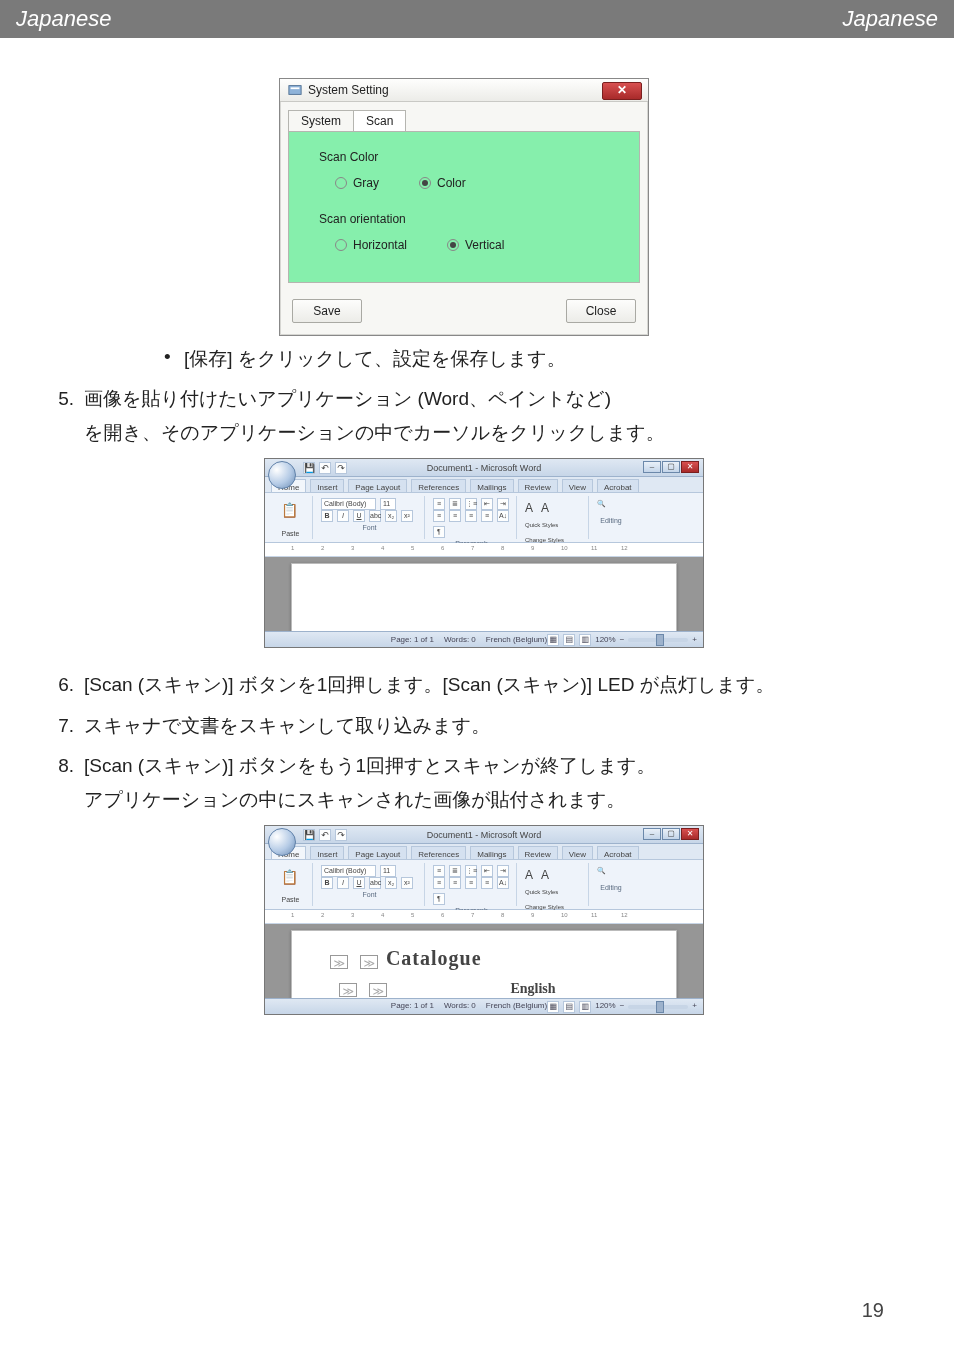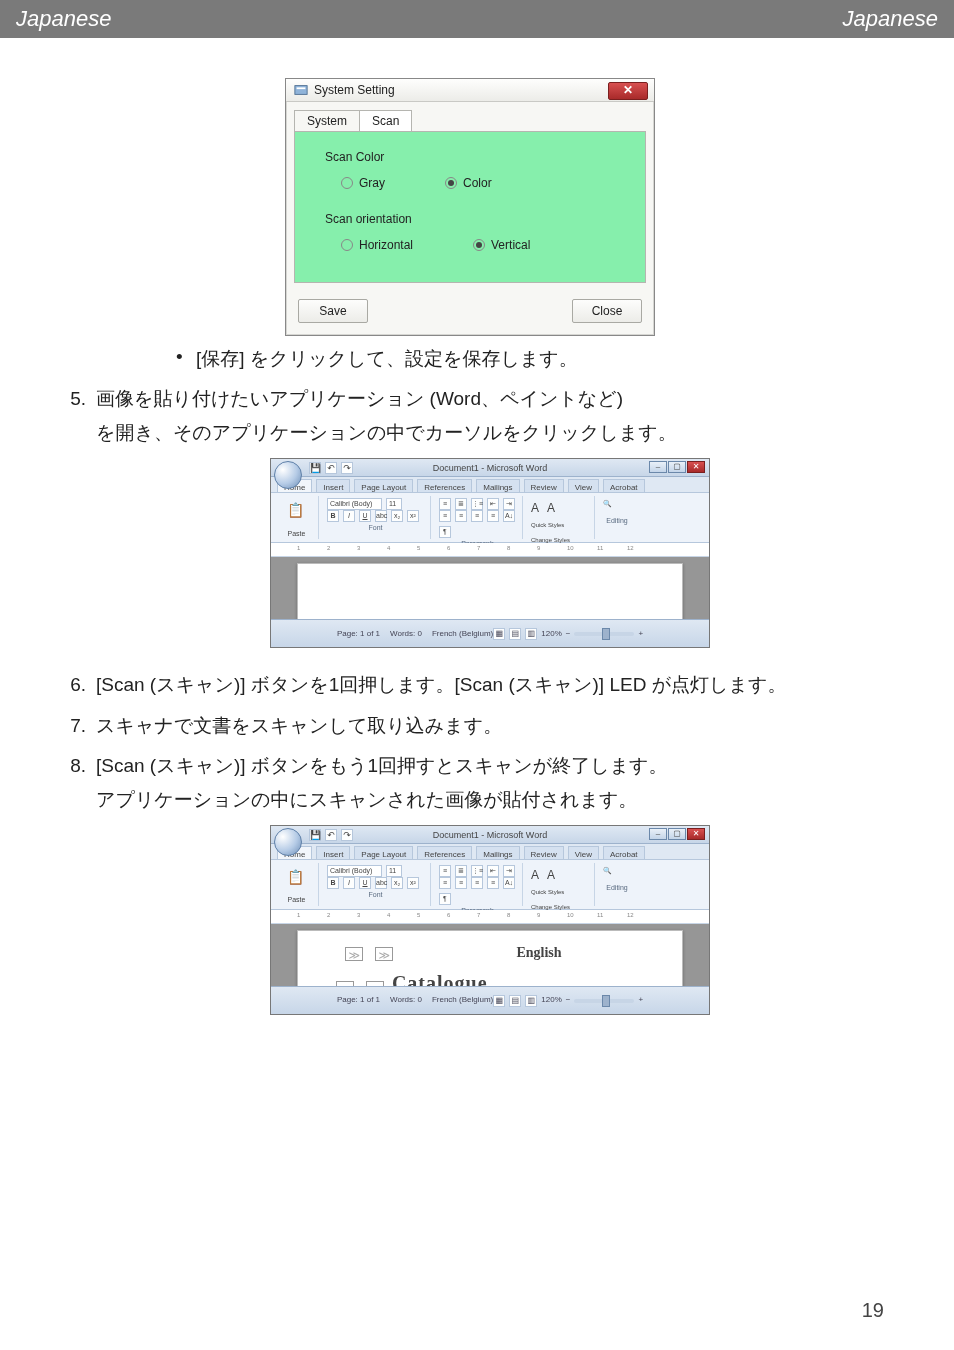--- a/index.html
+++ b/index.html
@@ -1,32 +1,32 @@
 <!DOCTYPE html>
 <html><head>
 <meta charset="utf-8">
 <style>
   * { box-sizing: border-box; margin: 0; padding: 0; }
   html, body { width: 954px; height: 1350px; background: #fff; font-family: "Meiryo", "MS PGothic", Arial, sans-serif; color: #222; }
   .page { width: 954px; height: 1350px; position: relative; padding: 0; }
   .header { background: #7a7a7a; color: #ffffff; display: flex; justify-content: space-between; align-items: center; padding: 6px 16px; font-style: italic; font-size: 22px; }
   .header-left, .header-right { }
-  .content { padding: 40px 70px 0 56px; }
+  .content { padding: 40px 70px 0 44px; }
   .dialog-wrap { display: flex; justify-content: center; margin-bottom: 10px; }
   .dialog { width: 370px; border: 1px solid #888; background: #f7f7f4; box-shadow: 0 0 0 1px #d6d6d2 inset; font-size: 12px; }
   .dialog-title { display: flex; align-items: center; gap: 6px; padding: 4px 8px; border-bottom: 1px solid #c9c9c5; background: linear-gradient(#fefefd, #ecece8); position: relative; }
   .dialog-icon { width: 14px; height: 14px; display:inline-block; }
   .dialog-icon svg { width: 14px; height: 14px; }
   .close-x { position: absolute; right: 6px; top: 3px; width: 40px; height: 18px; background: linear-gradient(#d85050,#a82a2a); color: #fff; text-align: center; border-radius: 2px; font-family: Arial; font-weight: bold; line-height: 14px; font-size: 12px; border: 1px solid #7a1f1f; }
   .tabs { display: flex; margin: 8px 8px 0 8px; }
   .tab { border: 1px solid #b5b5b0; border-bottom: none; padding: 3px 12px; background: #f7f7f4; font-size: 12px; margin-right: -1px; position: relative; }
   .tab.active { background: #fff; z-index: 2; }
   .tab-body { border: 1px solid #b5b5b0; margin: 0 8px 8px 8px; background: #86efac; padding: 18px 16px 8px 16px; }
   .grp-title { font-size: 12px; margin-bottom: 12px; margin-left: 14px; }
-  .radio-row { display: flex; gap: 60px; margin-left: 30px; margin-bottom: 22px; font-size: 12px; }
+  .radio-row { display: flex; gap: 40px; margin-left: 30px; margin-bottom: 22px; font-size: 12px; }
   .radio-row label { display: flex; align-items: center; gap: 6px; }
   .radio-dot { width: 12px; height: 12px; border: 1px solid #888; border-radius: 50%; display:inline-block; position: relative; }
   .radio-dot.sel::after { content:""; position:absolute; width:6px; height:6px; background:#444; border-radius:50%; left:2px; top:2px; }
   .dlg-buttons { display: flex; justify-content: space-between; gap: 6px; padding: 8px 12px 12px; }
   .dlg-btn { min-width: 70px; padding: 4px 14px; border: 1px solid #a9a9a3; background: linear-gradient(#fdfdfc,#ecece8); border-radius: 2px; font-size: 12px; text-align:center; }
   ol.steps { list-style: none; margin-top: 10px; font-size: 19px; line-height: 1.8; }
   ol.steps > li { display: flex; margin-bottom: 6px; }
   .step-num { width: 40px; flex: 0 0 40px; text-align: right; padding-right: 10px; }
   .step-body { flex: 1; }
   .bullet-line { position: relative; padding-left: 30px; margin: 8px 0 8px 30px; font-size: 19px; }
@@ -46,21 +46,21 @@
   .ribbon { height: 50px; background:#eef3fa; border-bottom:1px solid #b6c7dc; display:flex; padding: 3px 4px; gap:2px; font-size:7px; }
   .ribgrp { border-right:1px solid #c7d5e6; padding: 2px 6px 12px; display:flex; flex-direction:column; justify-content:space-between; }
   .ribgrp .lbl { font-size:7px; color:#5a6b80; text-align:center; }
   .ribgrp .ctrl { display:flex; gap:4px; align-items:center; flex-wrap:wrap; }
   .mini-box { border:1px solid #b6c7dc; background:#fff; padding: 0 2px; height:12px; line-height:10px; }
   .mini-btn { width:12px;height:12px;border:1px solid #b6c7dc;background:#fdfefe;display:inline-block;text-align:center;line-height:10px;}
   .ruler { height: 14px; background:#fff; border-bottom:1px solid #c7d5e6; position:relative; font-size:6px; color:#888; padding-left:26px;}
   .ruler span{ display:inline-block; width:30px;}
   .doc-area { background:#969696; height: 92px; padding: 6px 26px; position: relative; }
   .doc-page { background:#fff; border:1px solid #bbb; height: 100%; box-shadow: 0 1px 3px rgba(0,0,0,0.3); display:flex; align-items:center; justify-content:center; }
-  .status-bar { position:absolute; left:0; right:0; bottom:0; height:28px; background:linear-gradient(#dfe8f3,#c7d6e8); border-top:1px solid #9db2cc; font-size:8px; display:flex; align-items:center; padding:0 6px; justify-content:center; color:#445;}
+  .status-bar { position:absolute; left:0; right:0; bottom:0; height:16px; background:linear-gradient(#dfe8f3,#c7d6e8); border-top:1px solid #9db2cc; font-size:8px; display:flex; align-items:center; padding:0 6px; justify-content:flex-end; color:#445;}
   .zoom { display:flex; gap:4px; align-items:center; }
   .zoom-slider{ width:60px; height:4px; background:#c7d5e6; border-radius:2px; position:relative;}
   .zoom-slider::after{content:"";position:absolute;width:6px;height:10px;background:#9db2cc;border:1px solid #6b88aa;left:28px;top:-4px;}
   .catalogue-content { font-family: "Times New Roman", serif; color:#444; text-align:left; width: 80%; }
   .catalogue-content .c1 { font-size: 20px; font-weight: 700; letter-spacing: 1px; }
   .catalogue-content .c2 { font-size: 14px; font-weight: 700; padding-left: 120px; }
   .scan-icon { display:inline-block; width:18px; height:14px; border:1px solid #999; position:relative; margin-right: 3px; vertical-align:middle;}
   .scan-icon::after{ content:"≫"; position:absolute; left:2px; top:-2px; font-size:11px; color:#aaa;}
   .footer-page { position: absolute; bottom: 28px; right: 70px; font-size: 20px; color: #444; }
 </style>
@@ -343,22 +343,22 @@
                     </div>
                   <div class="lbl">Editing</div>
                 </div>
               </div>
               <div class="ruler">
                 <span>1</span><span>2</span><span>3</span><span>4</span><span>5</span><span>6</span><span>7</span><span>8</span><span>9</span><span>10</span><span>11</span><span>12</span>
               </div>
               <div class="doc-area">
                 <div class="doc-page">
                   <div class="catalogue-content">
+                    <div><span class="scan-icon"></span>&nbsp;&nbsp;&nbsp;&nbsp;<span class="scan-icon"></span>&nbsp;&nbsp;<span class="c1">Catalogue</span></div>
                     <div>&nbsp;&nbsp;&nbsp;&nbsp;<span class="scan-icon"></span>&nbsp;&nbsp;&nbsp;&nbsp;<span class="scan-icon"></span><span class="c2">English</span></div>
-                    <div><span class="scan-icon"></span>&nbsp;&nbsp;&nbsp;&nbsp;<span class="scan-icon"></span>&nbsp;&nbsp;<span class="c1">Catalogue</span></div>
                   </div>
                 </div>
               </div>
               <div class="status-bar">
                 <div style="display:flex;gap:10px;">
                   <span>Page: 1 of 1</span>
                   <span>Words: 0</span>
                   <span>French (Belgium)</span>
                 </div>
                 <div class="zoom">

